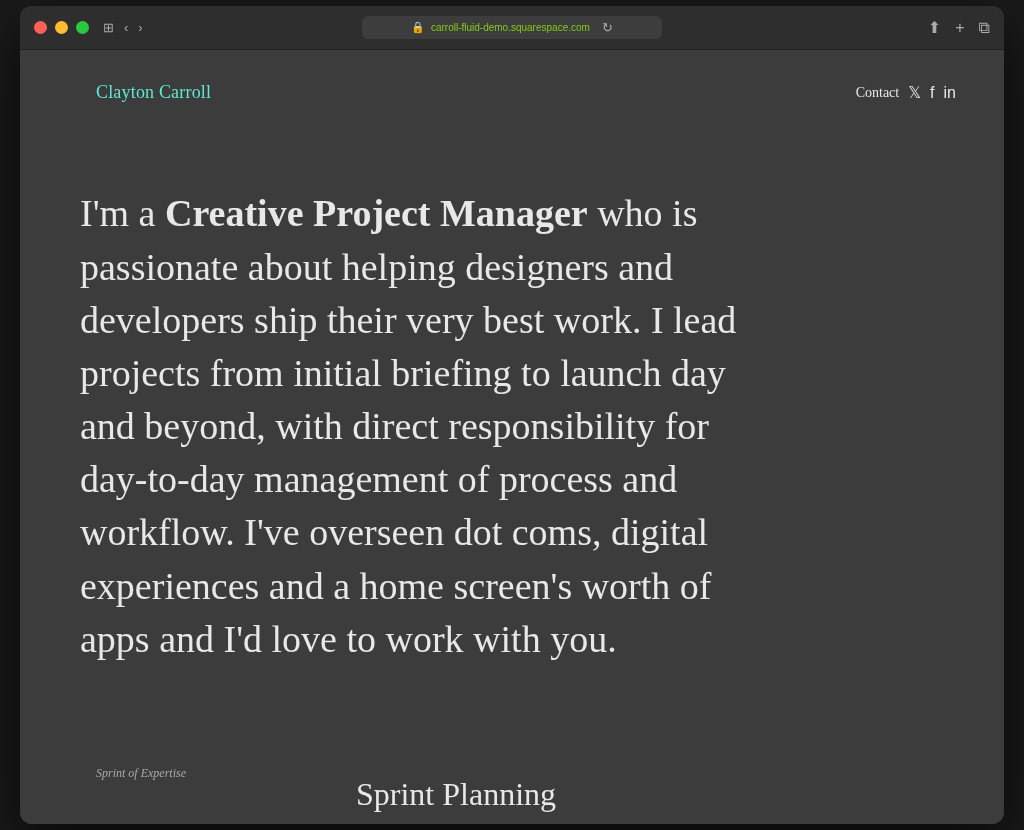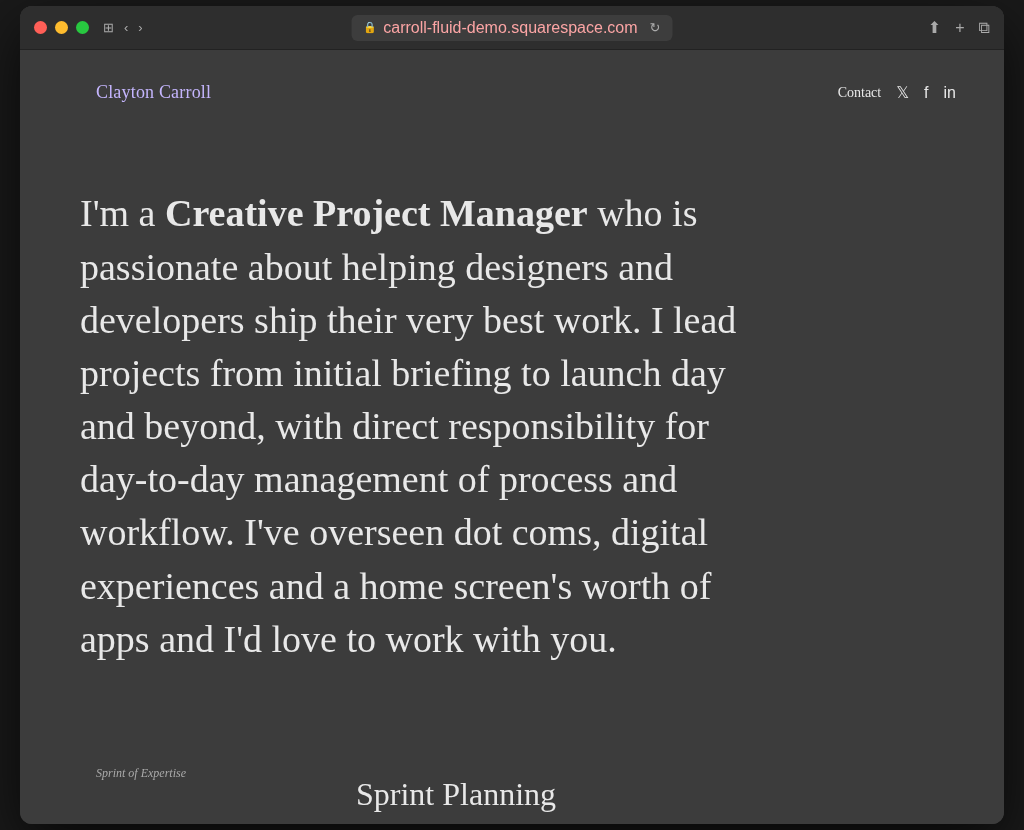--- a/index.html
+++ b/index.html
@@ -78,22 +78,22 @@
       min-width: 300px;
       justify-content: center;
     }
 
     .lock-icon {
       color: #aaa;
       font-size: 11px;
     }
 
     .address-text {
-      color: #fca5a5;
-      font-size: 16px;
+      color: #84cc16;
+      font-size: 10px;
     }
 
     .refresh-icon {
       color: #aaa;
       font-size: 13px;
       margin-left: 6px;
     }
 
     .toolbar-right {
       position: absolute;
@@ -118,31 +118,31 @@
 
     
     .site-header {
       display: flex;
       justify-content: space-between;
       align-items: center;
       padding: 32px 48px 24px 76px;
     }
 
     .site-logo {
-      color: #c4b5fd;
+      color: #5eead4;
       font-size: 18px;
       font-weight: 400;
       letter-spacing: 0.01em;
       font-family: Georgia, 'Times New Roman', serif;
     }
 
     .site-nav {
       display: flex;
       align-items: center;
-      gap: 15px;
+      gap: 9px;
     }
 
     .nav-contact {
       color: #e8e8e8;
       font-size: 14px;
       text-decoration: none;
       font-family: Georgia, serif;
     }
 
     .social-icon {

